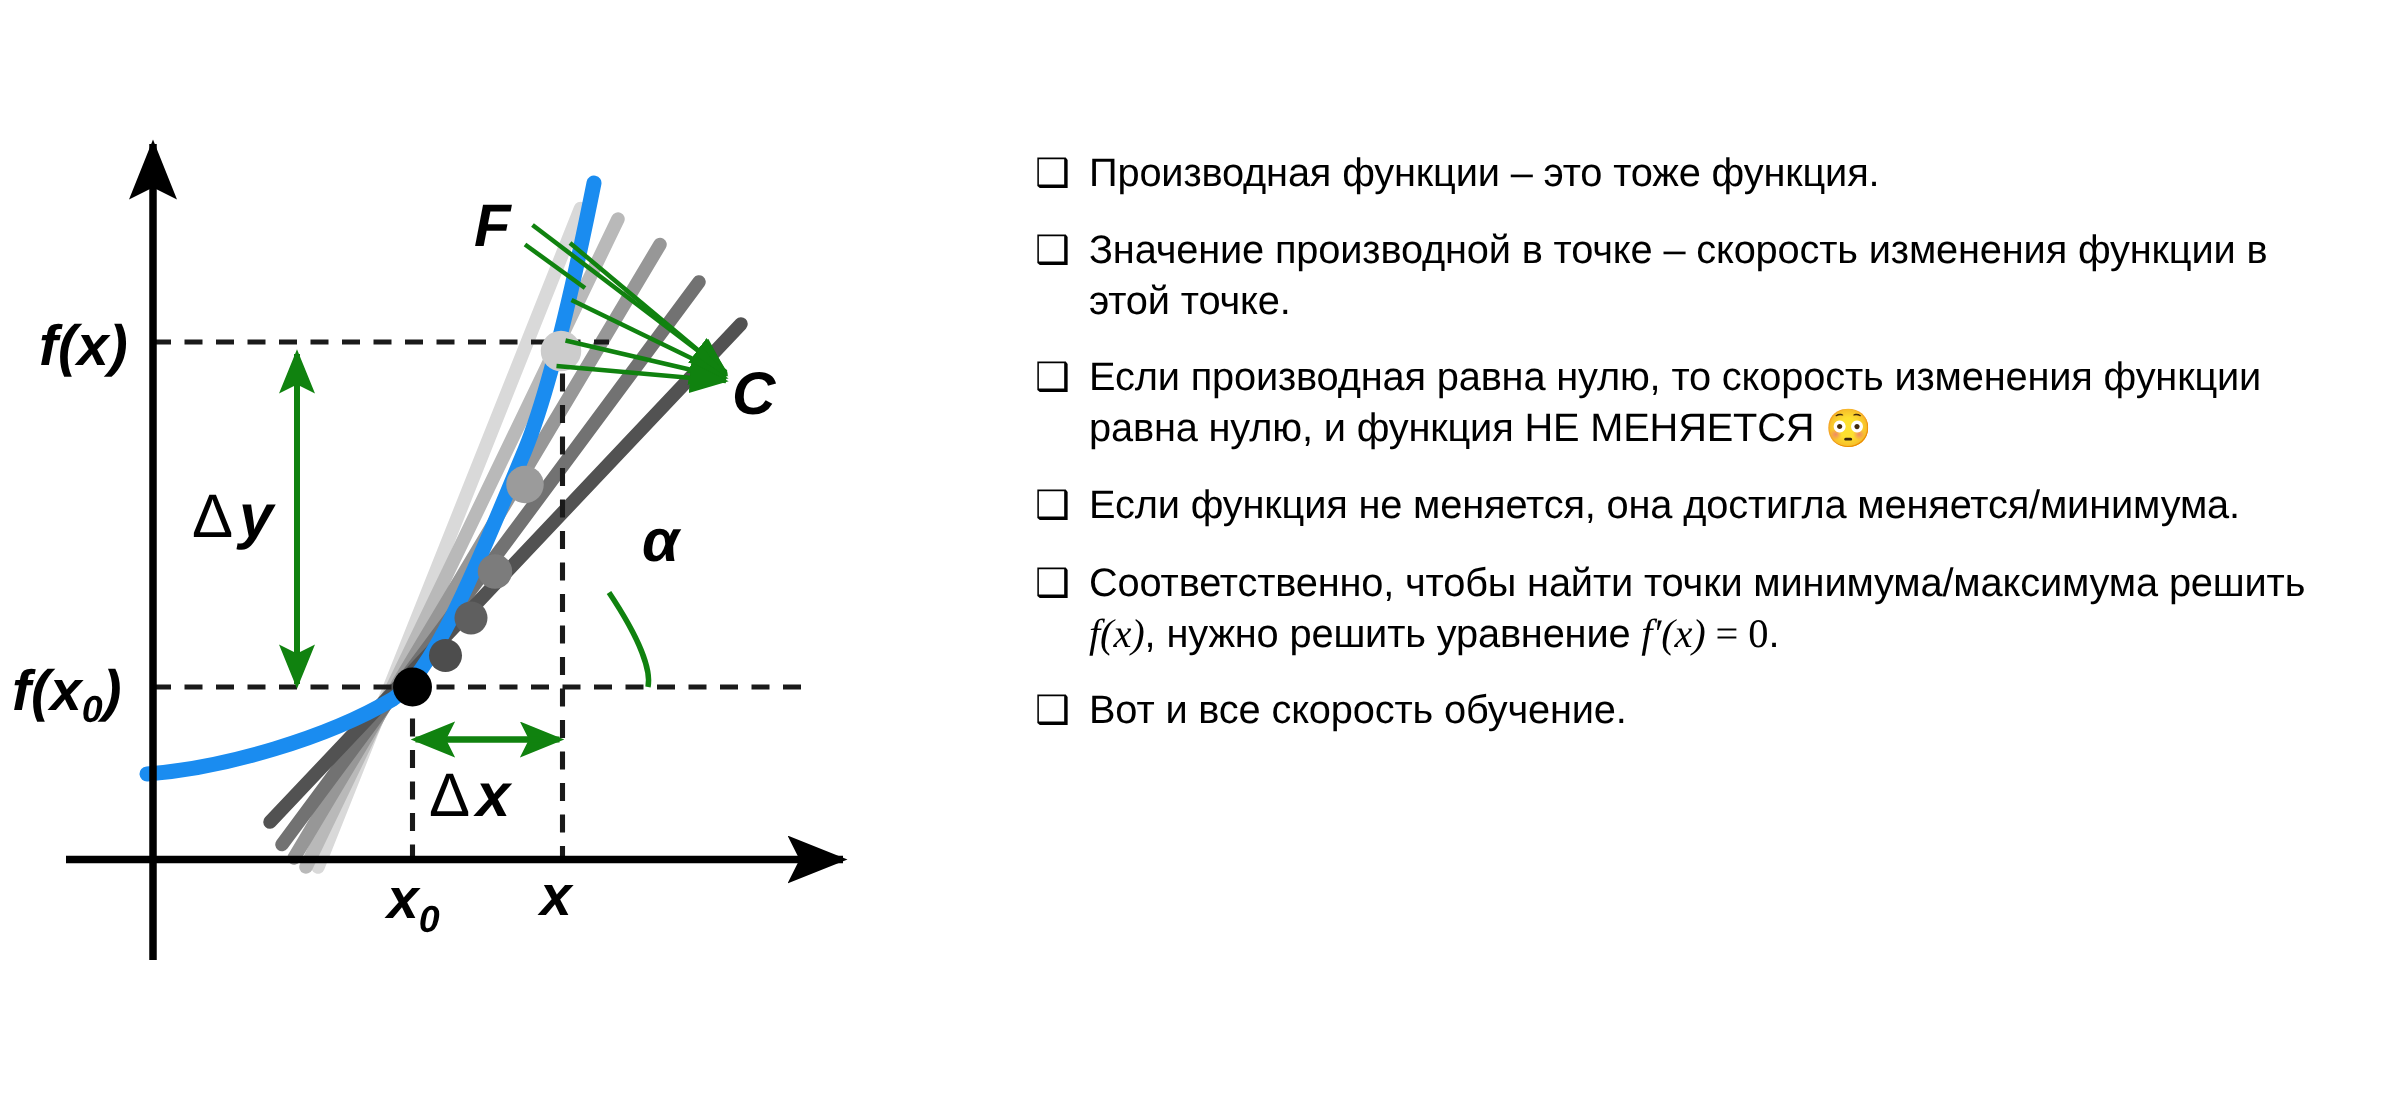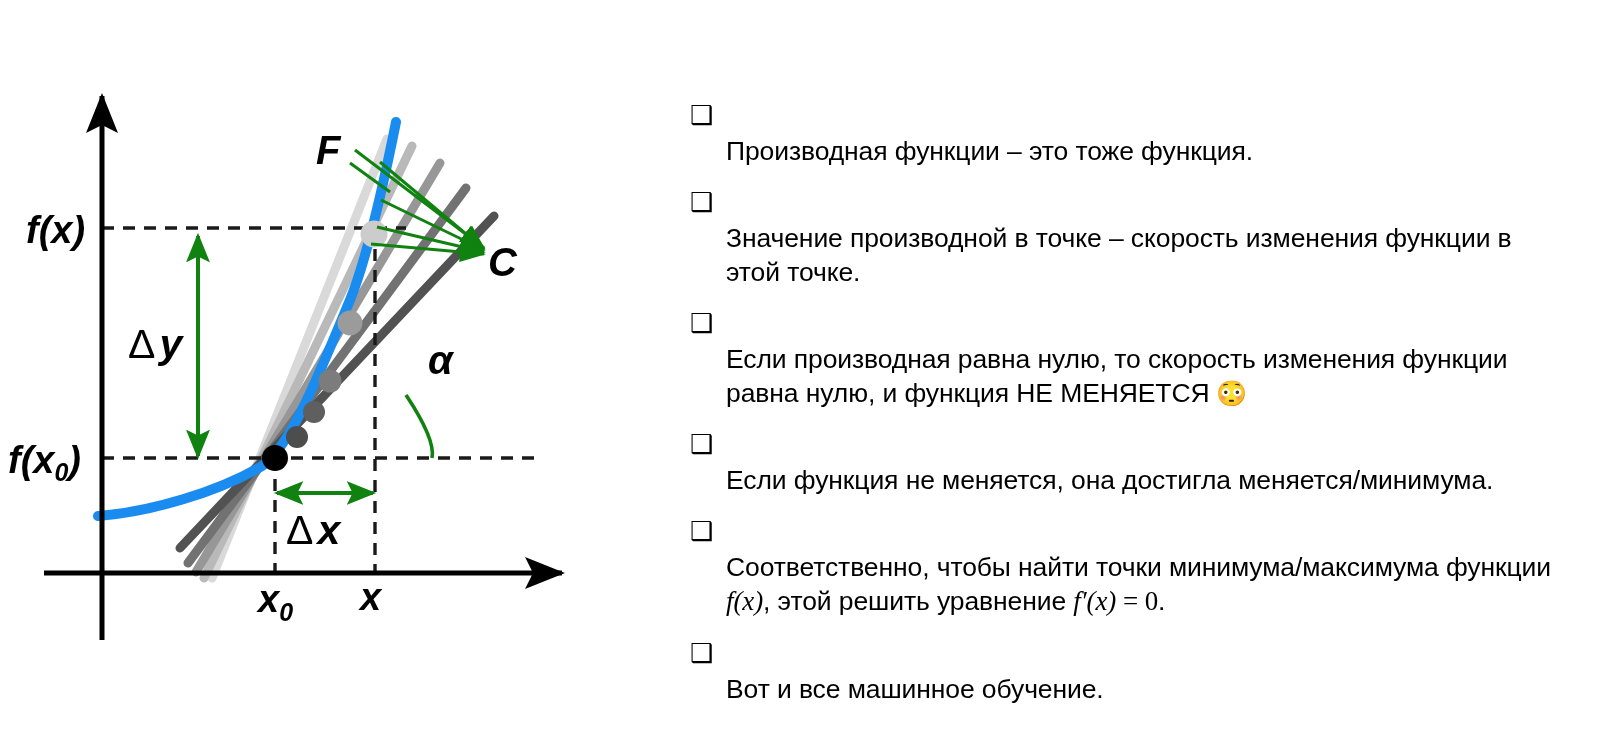--- a/index.html
+++ b/index.html
@@ -59,21 +59,20 @@
     color: #000000;
     text-align: left;
     padding-top: 1px;
   }
   .bullet-text {
     flex: 1 1 auto;
     font-size: 26.5px;
     line-height: 1.285;
     color: #000000;
     letter-spacing: -0.1px;
-    margin-top: 36px;
   }
   .mathv {
     font-family: "Liberation Serif", serif;
     font-style: italic;
     font-size: 27px;
   }
   .mathup {
     font-family: "Liberation Serif", serif;
     font-style: normal;
     font-size: 27px;
@@ -195,21 +194,21 @@
       <div class="bullet-row">
         <div class="bullet-marker">❑</div>
         <div class="bullet-text"><span>Если производная равна нулю, то скорость изменения функции равна нулю, и функция НЕ МЕНЯЕТСЯ </span><span class="emoji">😳</span></div>
       </div>
       <div class="bullet-row">
         <div class="bullet-marker">❑</div>
         <div class="bullet-text"><span>Если функция не меняется, она достигла меняется/минимума.</span></div>
       </div>
       <div class="bullet-row">
         <div class="bullet-marker">❑</div>
-        <div class="bullet-text"><span>Соответственно, чтобы найти точки минимума/максимума функции </span><span class="mathv">f(x)</span><span>, этой решить уравнение </span><span class="mathv">f′(x)</span><span class="mathup"> = 0</span><span>.</span></div>
-      </div>
-      <div class="bullet-row">
-        <div class="bullet-marker">❑</div>
-        <div class="bullet-text"><span>Вот и все машинное обучение.</span></div>
+        <div class="bullet-text"><span>Соответственно, чтобы найти точки минимума/максимума решить </span><span class="mathv">f(x)</span><span>, нужно решить уравнение </span><span class="mathv">f′(x)</span><span class="mathup"> = 0</span><span>.</span></div>
+      </div>
+      <div class="bullet-row">
+        <div class="bullet-marker">❑</div>
+        <div class="bullet-text"><span>Вот и все скорость обучение.</span></div>
       </div>
     </div>
 
 </div>
 
 </body></html>

